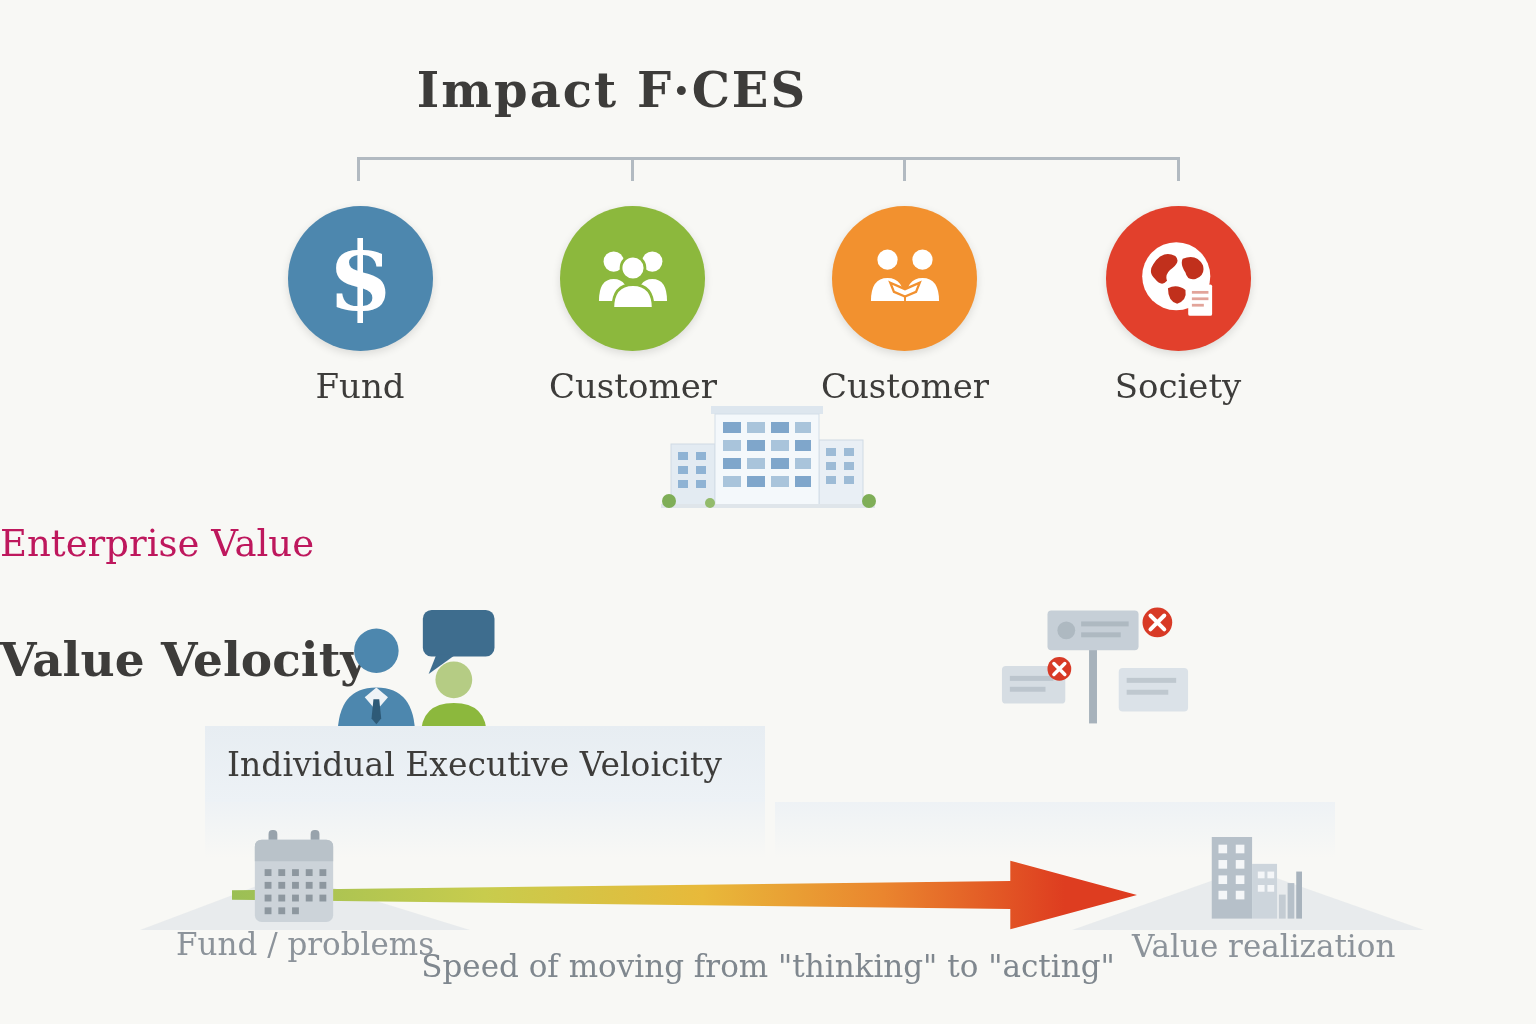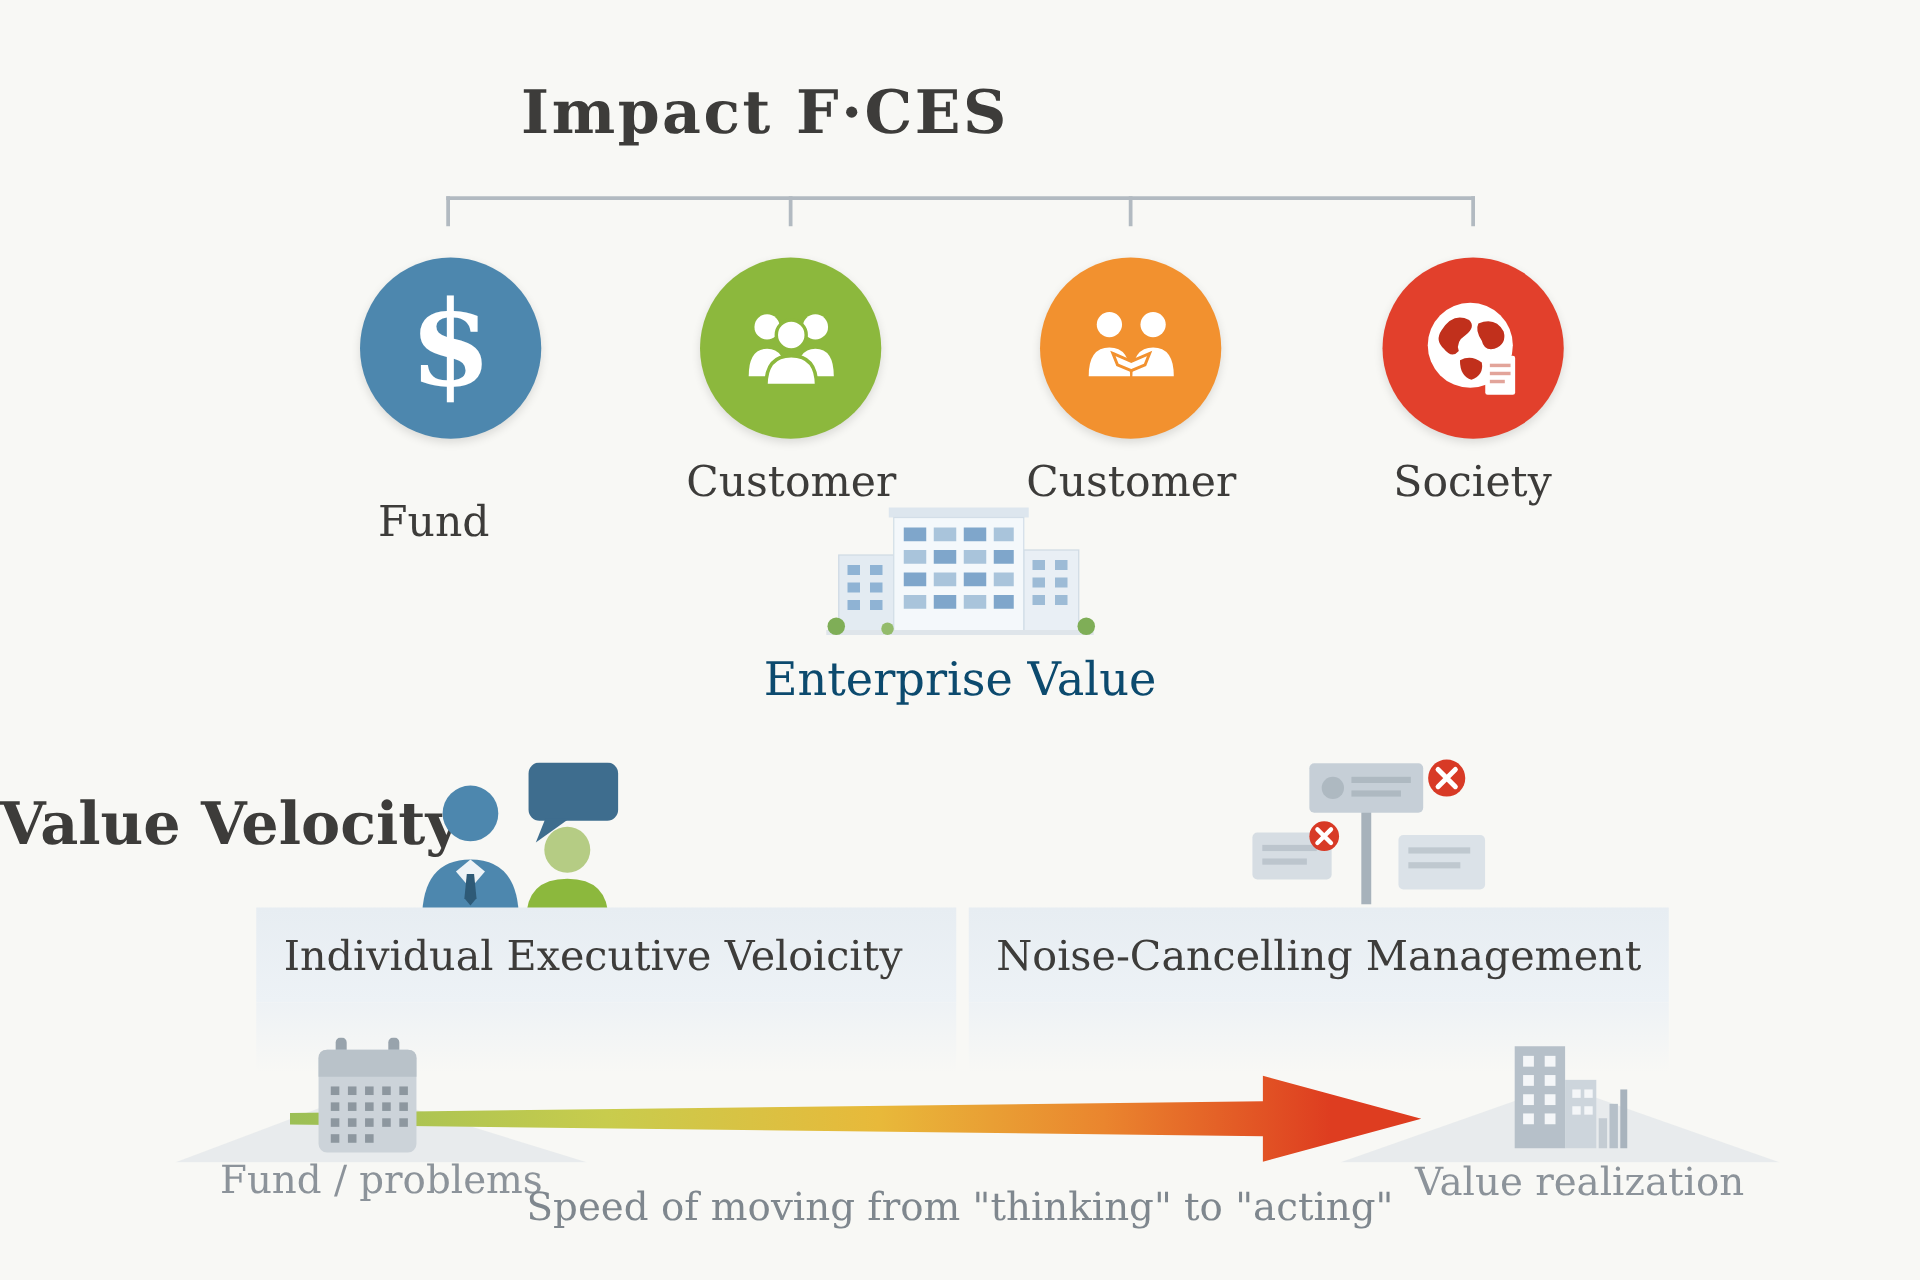--- a/index.html
+++ b/index.html
@@ -15,22 +15,22 @@
   .force-circle { position:absolute; top:206px; width:145px; height:145px; border-radius:50%;
                   display:flex; align-items:center; justify-content:center;
                   box-shadow:0 3px 8px rgba(0,0,0,0.12); }
   .dollar-glyph { color:#ffffff; font-size:94px; font-weight:bold; line-height:1; padding-bottom:6px; }
   .circle-svg { width:92px; height:92px; }
 
   .force-label { position:absolute; top:366px; width:290px; text-align:center;
                  font-size:34px; color:#3d3c3a; }
 
   .enterprise-building { position:absolute; top:398px; left:653px; width:230px; height:115px; }
-  .enterprise-label { position:absolute; top:522px; left:0; width:1536px; text-align:center;
-                      font-size:37px; color:#0c4a6e; }
+  .enterprise-label { position:absolute; top:522px; left:0; width:1536px; text-align:left;
+                      font-size:37px; color:#be185d; }
 
   .velocity-title { position:absolute; top:632px; left:0; width:1536px; text-align:left;
                     font-size:47px; font-weight:bold; color:#3d3c3a; }
 
   .talk-icon { position:absolute; top:610px; left:326px; width:184px; height:126px; }
   .noise-icon { position:absolute; top:606px; left:996px; width:198px; height:120px; }
 
   .panel { position:absolute; top:726px; height:76px; background:linear-gradient(180deg,#e7edf2,#edf2f6);
            display:flex; align-items:center; font-size:33px; color:#3d3c3a; }
   .panel-left  { left:205px; width:560px; padding-left:22px; }
@@ -108,21 +108,21 @@
       <path d="M38 60 Q48 55 57 62 Q59 73 48 77 Q38 74 38 60 Z" fill="#c1301c"></path>
       <g>
         <rect x="60" y="56" width="26" height="34" rx="2" fill="#ffffff"></rect>
         <rect x="64" y="63" width="18" height="3" fill="#e2a49a"></rect>
         <rect x="64" y="70" width="18" height="3" fill="#e2a49a"></rect>
         <rect x="64" y="77" width="13" height="3" fill="#e2a49a"></rect>
       </g>
     </svg>
   </div>
 
-  <div class="force-label" style="left:202px;margin-top:32px;">Fund</div>
+  <div class="force-label" style="left:215px;">Fund</div>
   <div class="force-label" style="left:488px;">Customer</div>
   <div class="force-label" style="left:760px;">Customer</div>
   <div class="force-label" style="left:1033px;">Society</div>
 
   <svg class="enterprise-building" viewBox="0 0 230 115">
     <rect x="18" y="46" width="44" height="62" fill="#e3ebf2" stroke="#cfdae4"></rect>
     <rect x="25" y="54" width="10" height="8" fill="#8fb3d4"></rect>
       <rect x="43" y="54" width="10" height="8" fill="#8fb3d4"></rect>
     <rect x="25" y="68" width="10" height="8" fill="#8fb3d4"></rect>
       <rect x="43" y="68" width="10" height="8" fill="#8fb3d4"></rect>
@@ -191,23 +191,20 @@
     </g>
     <g>
       <circle cx="64" cy="63" r="12" fill="#d83a26"></circle>
       <path d="M58.5 57.5 L69.5 68.5 M69.5 57.5 L58.5 68.5" stroke="#ffffff" stroke-width="3.5" stroke-linecap="round"></path>
     </g>
   </svg>
 
   <div class="panel panel-left">
     <span>Individual Executive Veloicity</span>
   </div>
-  <div class="panel panel-right">
-    <span>Noise-Cancelling Management</span>
-  </div>
   <div class="panel-fade fade-left"></div>
   <div class="panel-fade fade-right"></div>
 
   <div class="hill hill-left"></div>
   <div class="hill hill-right"></div>
 
   <div class="flow-arrow"></div>
 
   <svg class="calendar-icon" viewBox="0 0 84 96">
     <rect x="16" y="0" width="9" height="20" rx="4" fill="#98a3ac"></rect>

